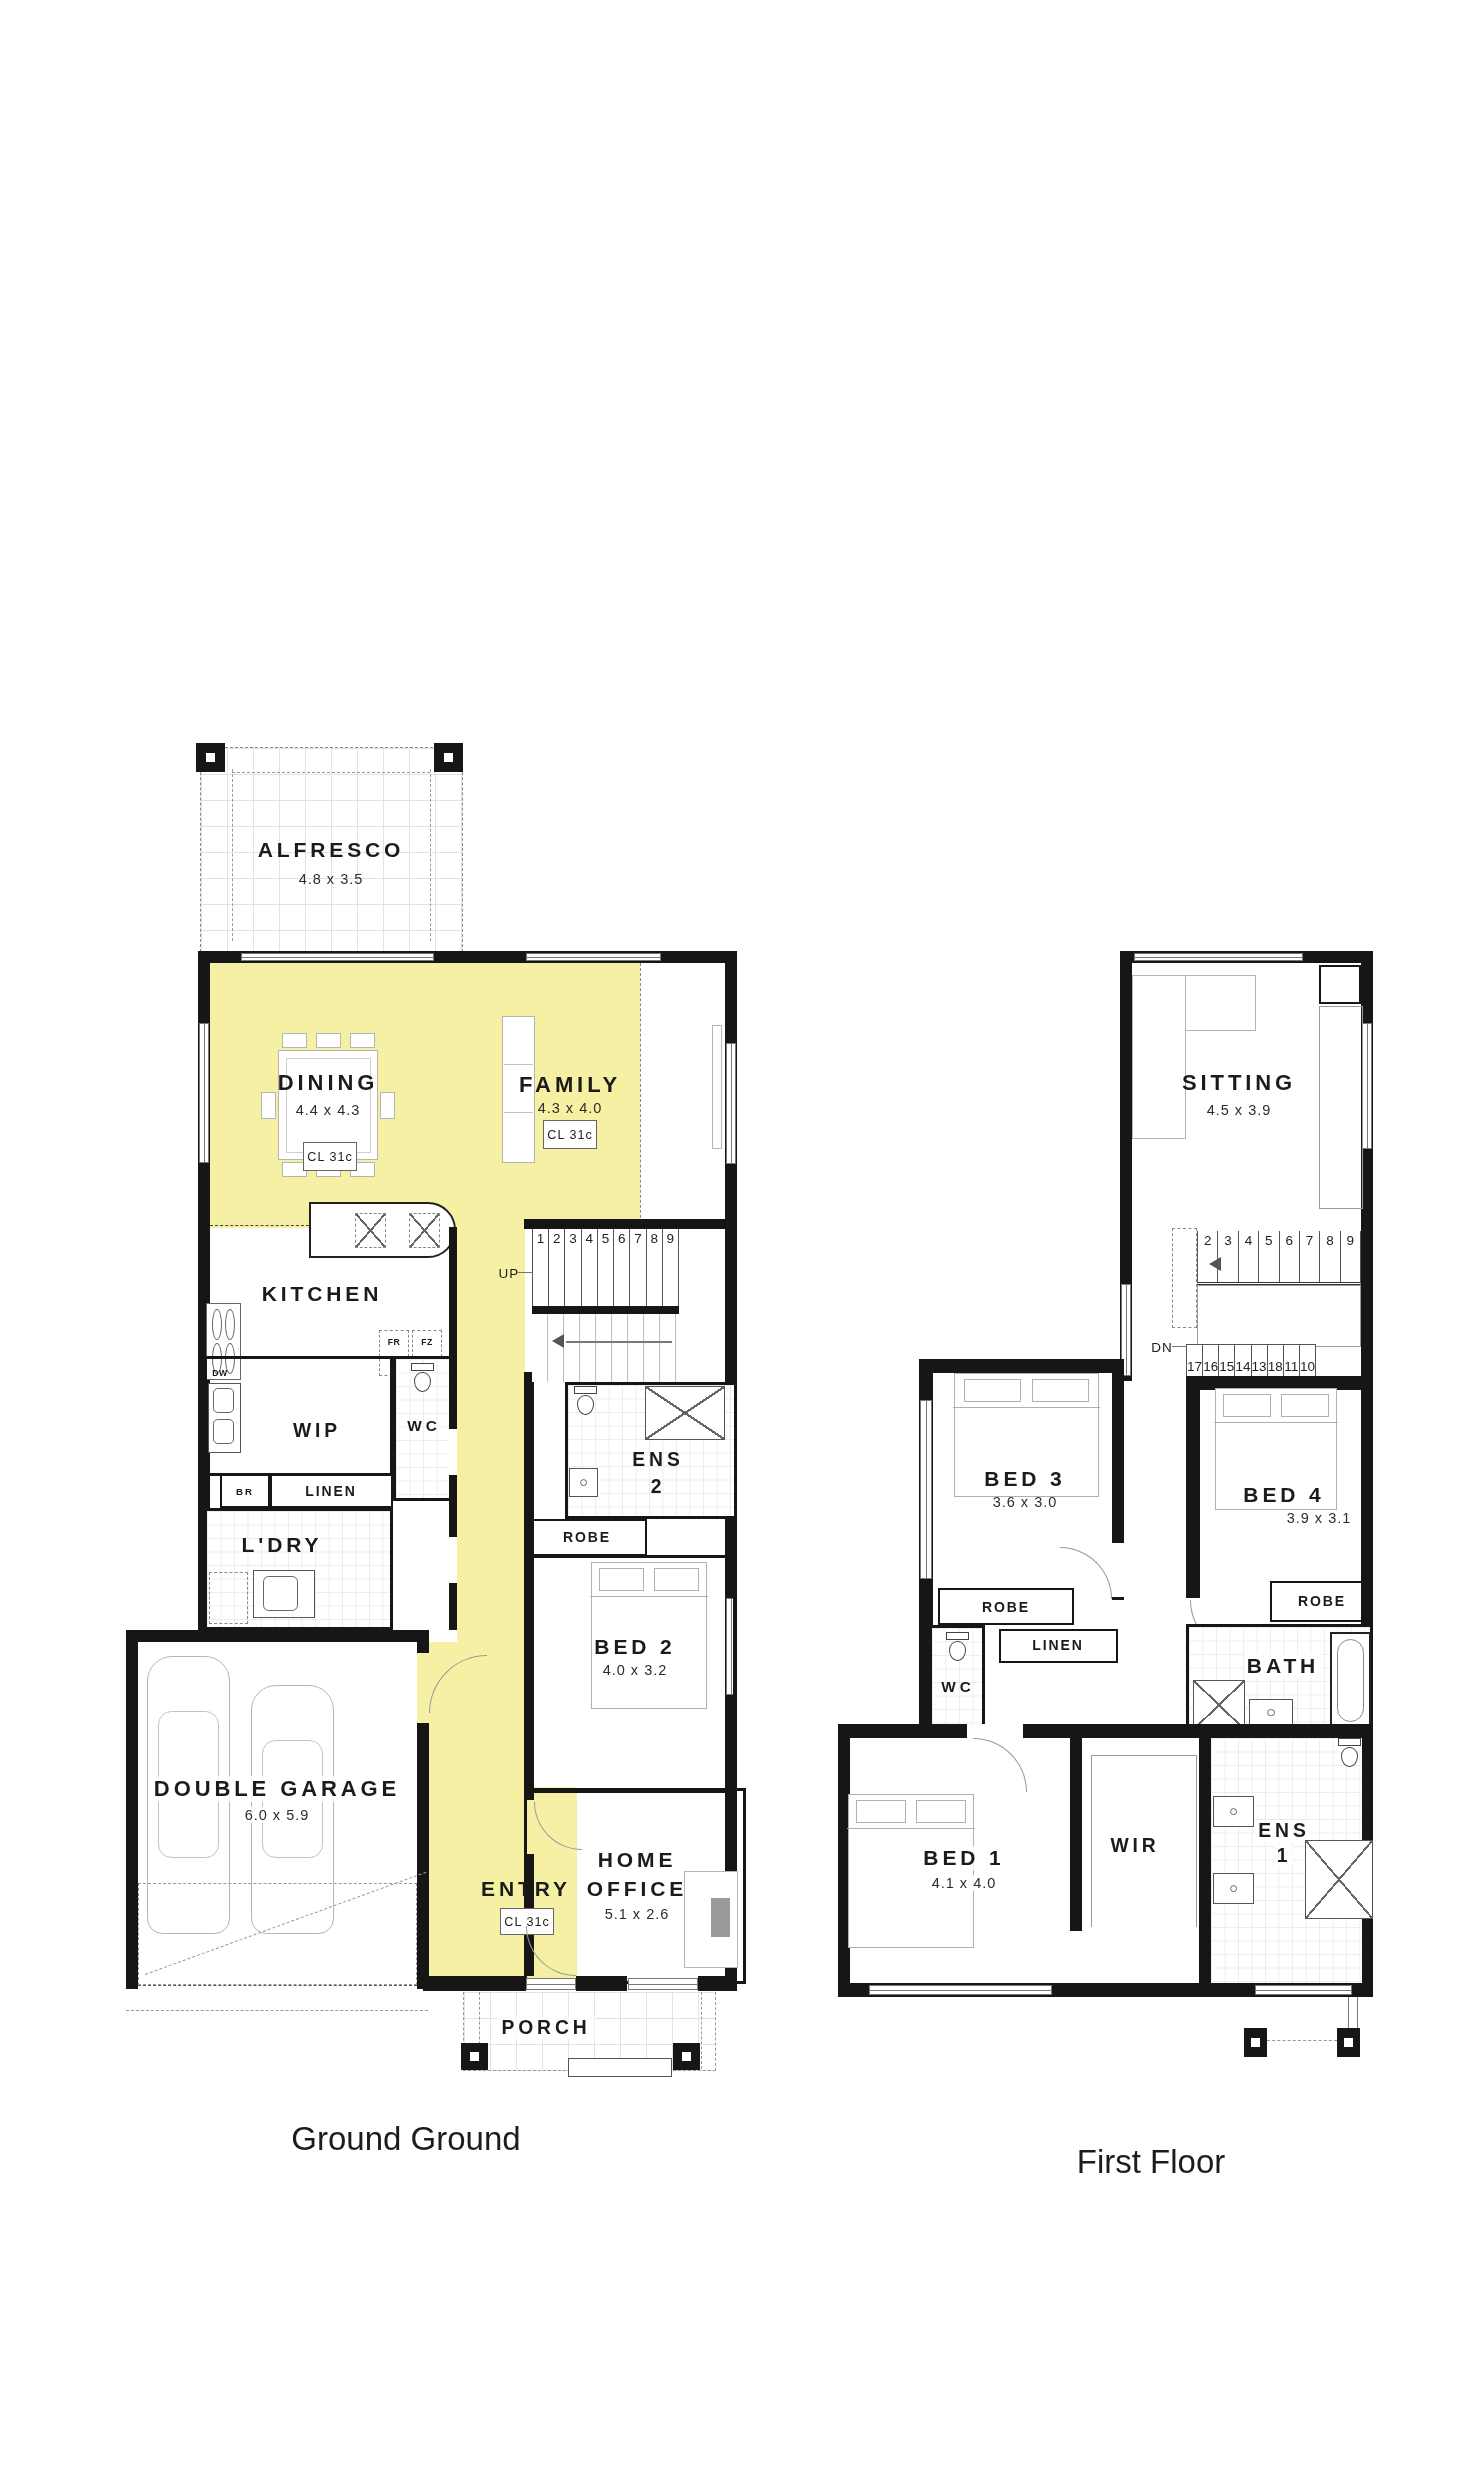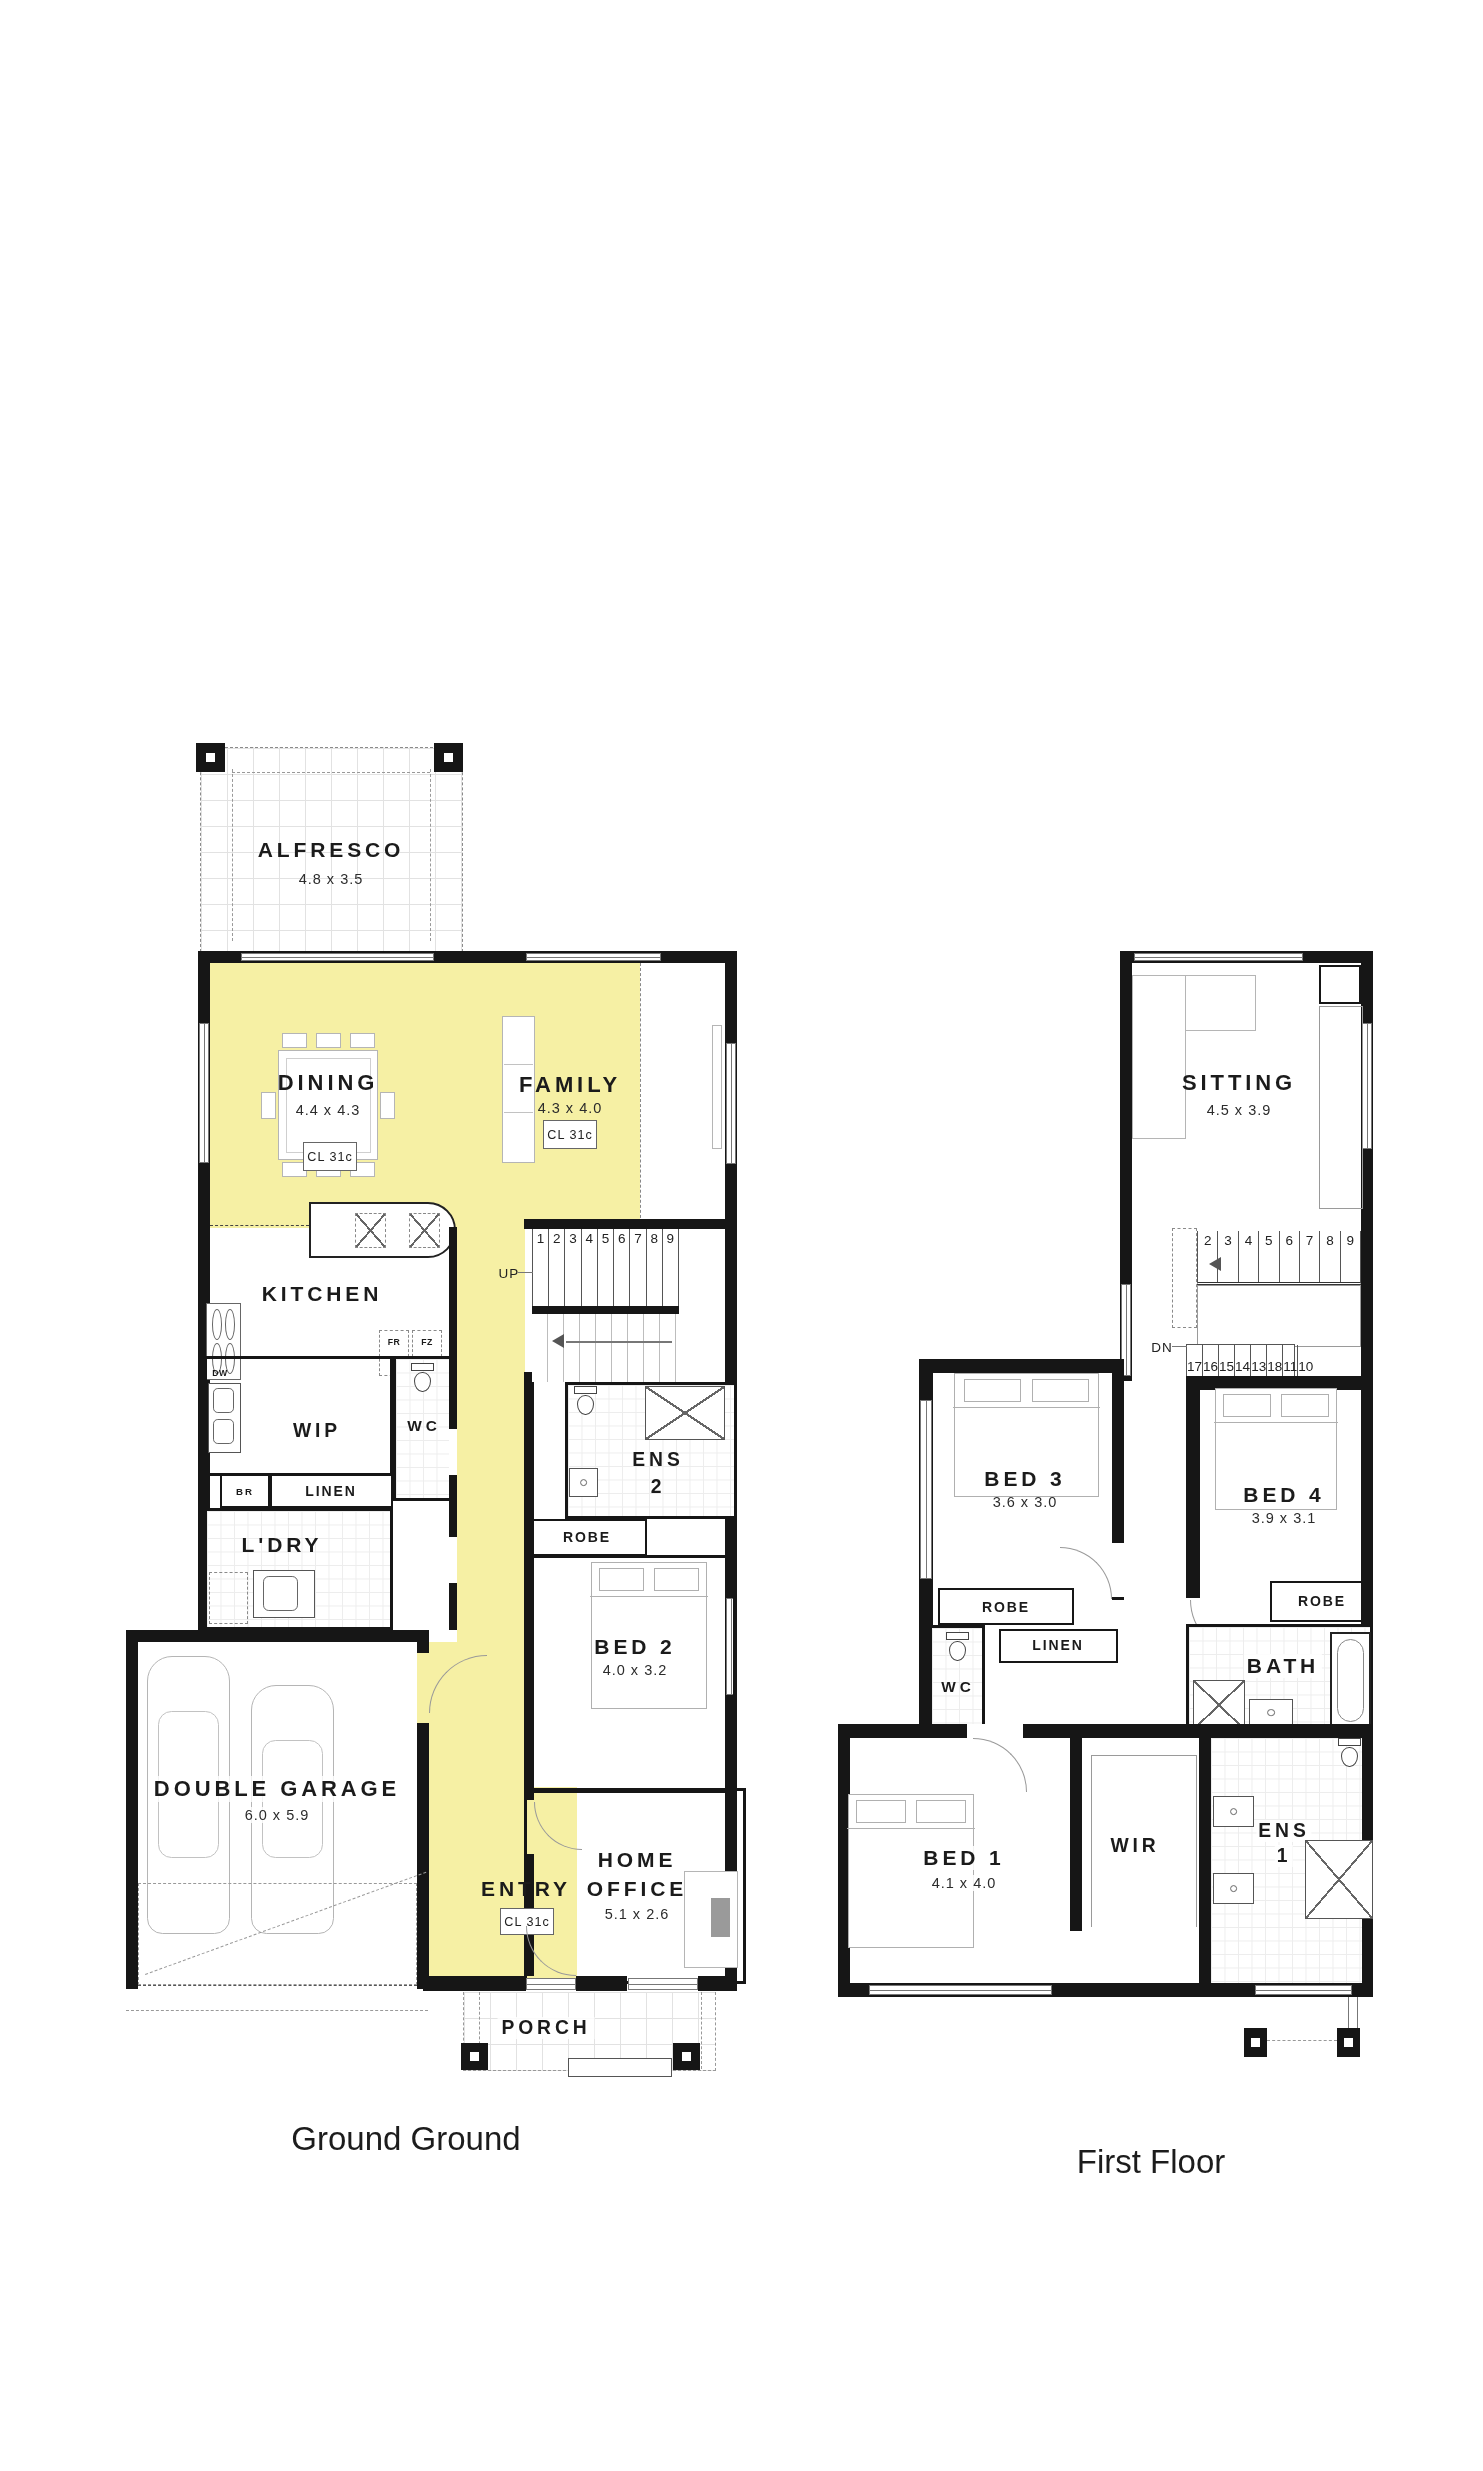--- a/index.html
+++ b/index.html
@@ -258,21 +258,21 @@
     <div>3</div>
     <div>4</div>
     <div>5</div>
     <div>6</div>
     <div>7</div>
     <div>8</div>
     <div>9</div>
   </div>
   <div class="tri-left" style="left:1209px;top:1257px;"></div>
   <div class="thinbox" style="left:1197px;top:1285px;width:164px;height:62px;"></div>
-  <div class="treads bottomnum" style="left:1186px;top:1344px;width:109px;height:32px;border-top:1px solid #555;">
+  <div class="treads bottomnum" style="left:1186px;top:1344px;width:130px;height:32px;border-top:1px solid #555;">
     <div>17</div>
     <div>16</div>
     <div>15</div>
     <div>14</div>
     <div>13</div>
     <div>18</div>
     <div>11</div>
     <div>10</div>
   </div>
   <div class="upln" style="left:1162px;top:1347px;">DN</div>
@@ -304,21 +304,21 @@
 
   <div class="wall" style="left:1186px;top:1376px;width:187px;height:13.5px;"></div>
   <div class="wall" style="left:1186px;top:1376px;width:13.5px;height:222px;"></div>
   <div class="arc bl" style="left:1190px;top:1600px;width:54px;height:54px;"></div>
   <div class="bed" style="left:1215px;top:1388px;width:122px;height:122px;">
       <div class="pl l"></div>
       <div class="pl r"></div>
       <div class="bk"></div>
     </div>
   <div class="lbl" style="left:1284px;top:1495px;">BED 4</div>
-  <div class="dims" style="left:1284px;top:1518px;">3.9 x 3.1</div>
+  <div class="dims" style="left:1319px;top:1518px;">3.9 x 3.1</div>
   <div class="room" style="left:1270px;top:1581px;width:103px;height:41px;border-width:2.9px;"></div>
   <div class="tiny" style="left:1322px;top:1601px;">ROBE</div>
 
   <div class="room tile" style="left:1186px;top:1624px;width:187px;height:110px;"></div>
   <div class="lbl" style="left:1283px;top:1666px;background:rgba(255,255,255,0.85);padding:0 2.9px;">BATH</div>
   <div class="xbox" style="left:1193px;top:1680px;width:52px;height:50px;"></div>
   <div class="basin" style="left:1249px;top:1699px;width:44px;height:27px;"></div>
   <div class="tub" style="left:1330px;top:1632px;width:41px;height:97px;"></div>
 
   <div class="wall" style="left:919px;top:1724px;width:454px;height:13.5px;"></div>

